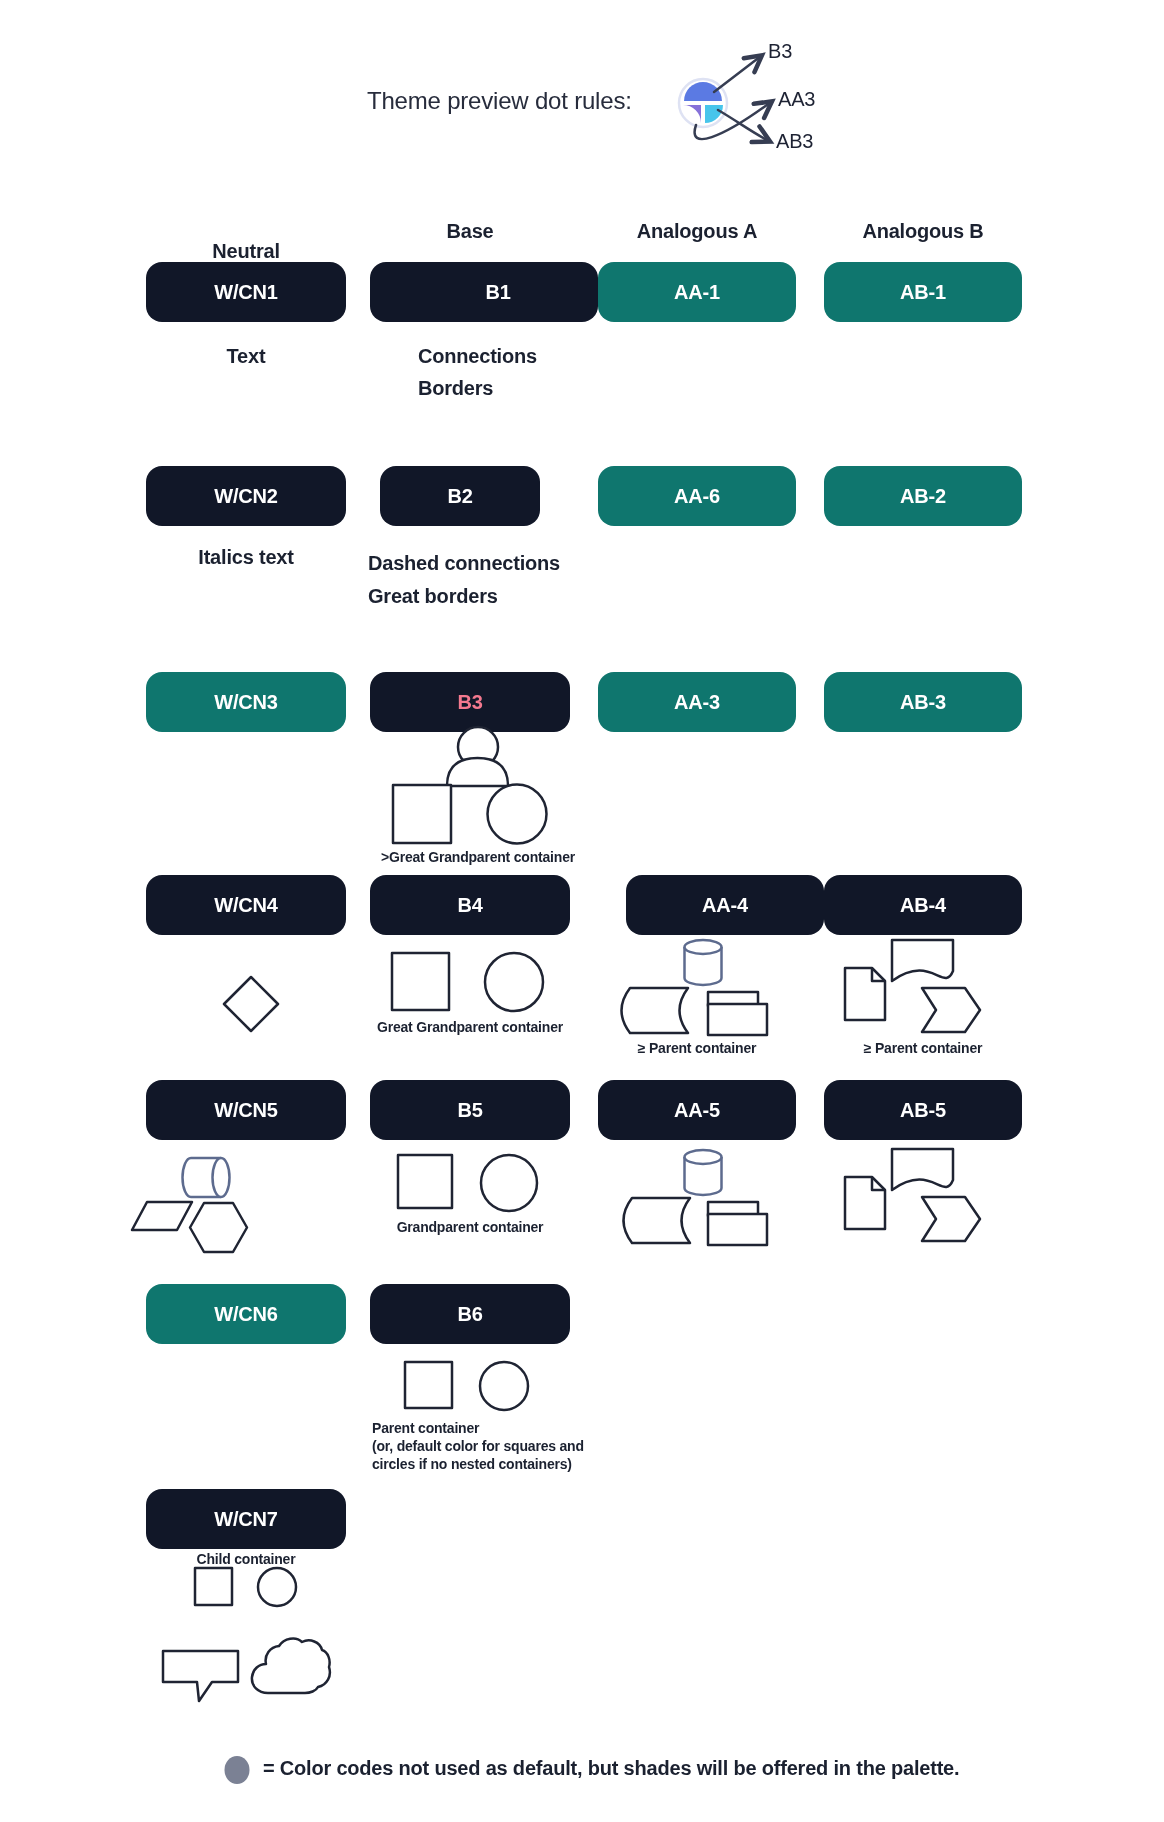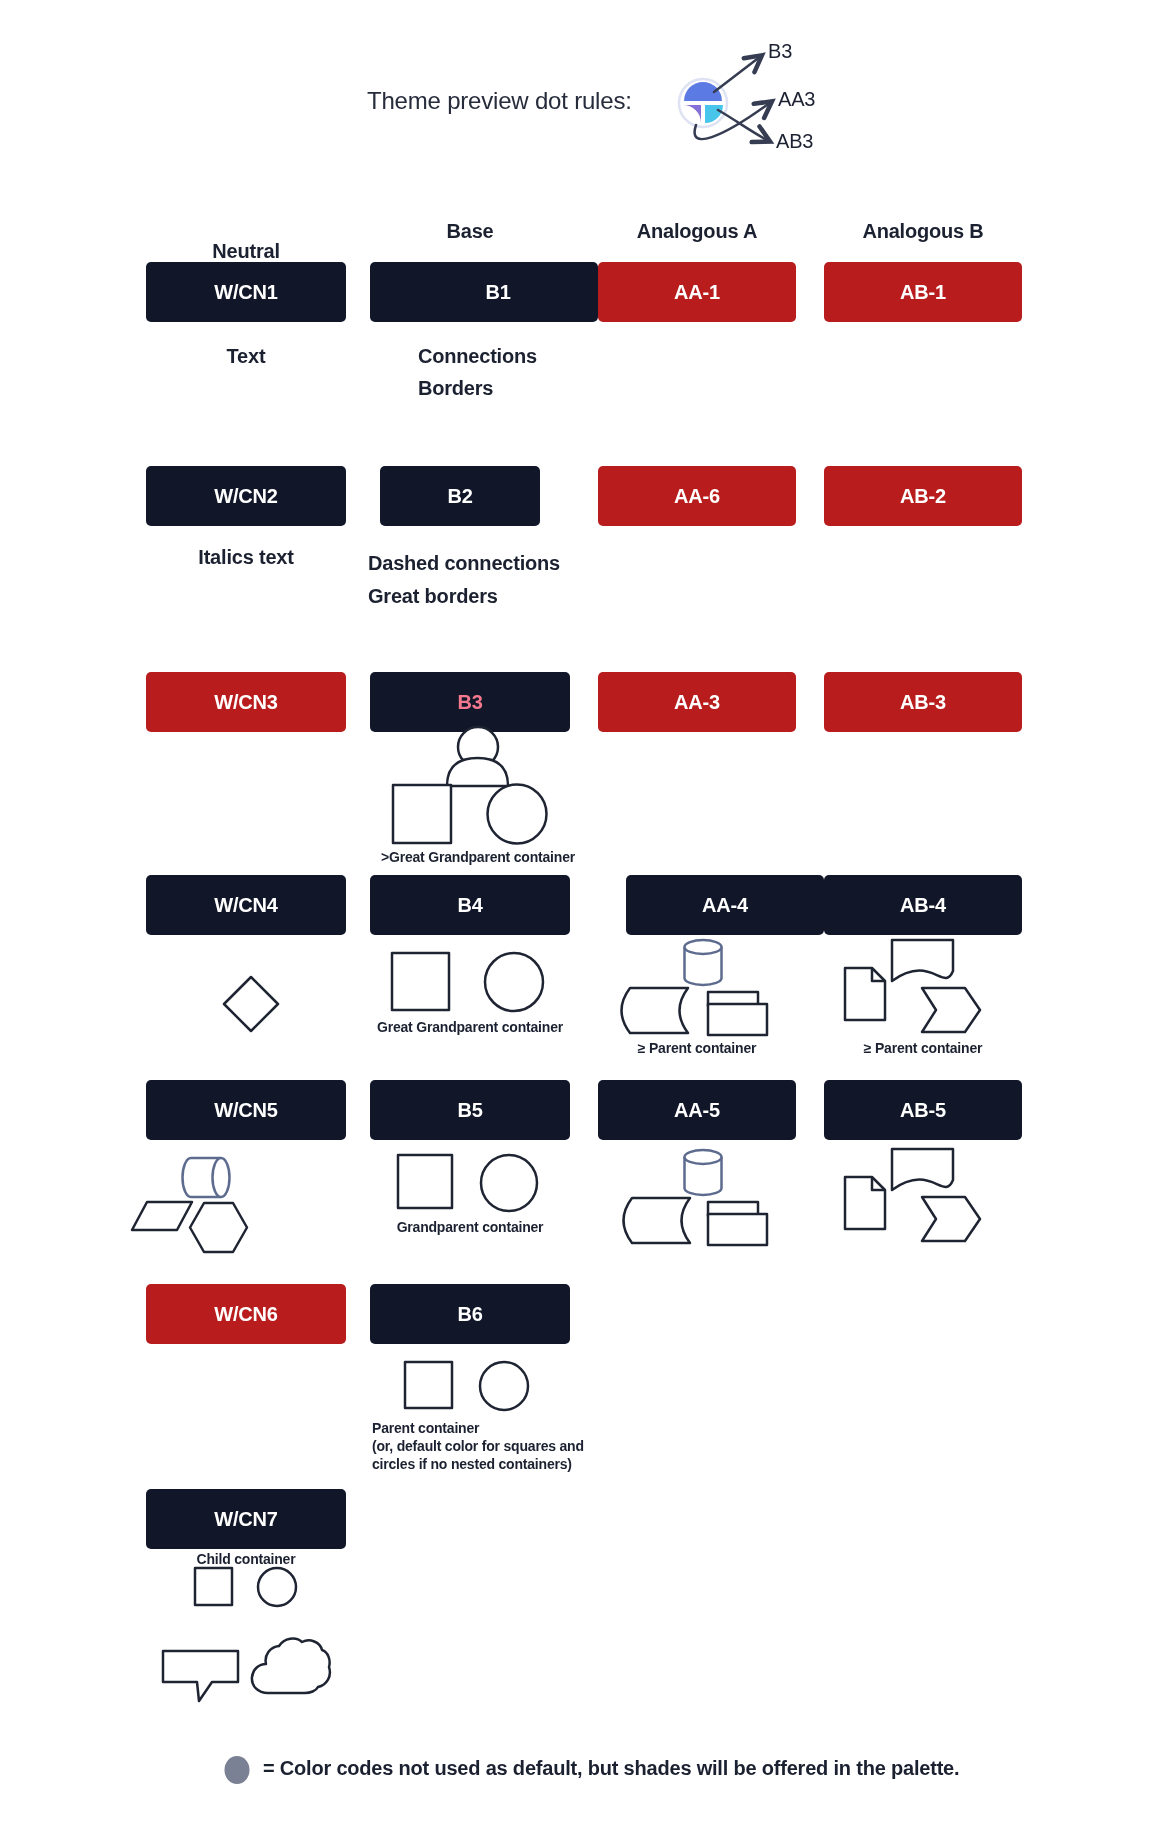--- a/index.html
+++ b/index.html
@@ -5,25 +5,25 @@
   html,body{margin:0;padding:0;background:#fff;}
   #canvas{
     position:relative;width:1164px;height:1822px;background:#fff;overflow:hidden;
     font-family:"Liberation Sans", sans-serif;color:#1b2130;
   }
   .abs{position:absolute;}
   #title{font-size:24px;font-weight:400;color:#272c3c;letter-spacing:-0.2px;}
   .dot-label{font-size:20px;font-weight:400;color:#1d2233;letter-spacing:-0.2px;}
   .col-header{font-size:20px;font-weight:700;text-align:center;letter-spacing:-0.2px;color:#1b2130;}
   .badge{
-    position:absolute;height:60px;border-radius:5px;display:flex;align-items:center;justify-content:center;
+    position:absolute;height:60px;border-radius:16px;display:flex;align-items:center;justify-content:center;
     font-size:20px;font-weight:700;color:#ffffff;letter-spacing:-0.2px;
   }
   .badge.dark{background:#111728;}
-  .badge.gray{background:#b91c1c;}
+  .badge.gray{background:#0f766e;}
   .badge.pink{color:#f4798f;}
   .cap{position:absolute;font-weight:700;color:#1b2130;letter-spacing:-0.2px;}
   .cap.lg{font-size:20px;}
   .cap.sm{font-size:14px;letter-spacing:-0.2px;}
   .center{text-align:center;}
   #legend-text{font-size:20px;font-weight:700;color:#1b2130;letter-spacing:-0.2px;}
   svg .s-dark{stroke:#1f2433;stroke-width:2.5;fill:#ffffff;stroke-linejoin:round;}
   svg .s-accent{stroke:#5d6b8e;stroke-width:2.5;fill:#ffffff;stroke-linejoin:round;}
   svg .nf{fill:none;}
   svg .arrow{stroke:#363d52;stroke-width:2.5;fill:none;stroke-linecap:round;}

